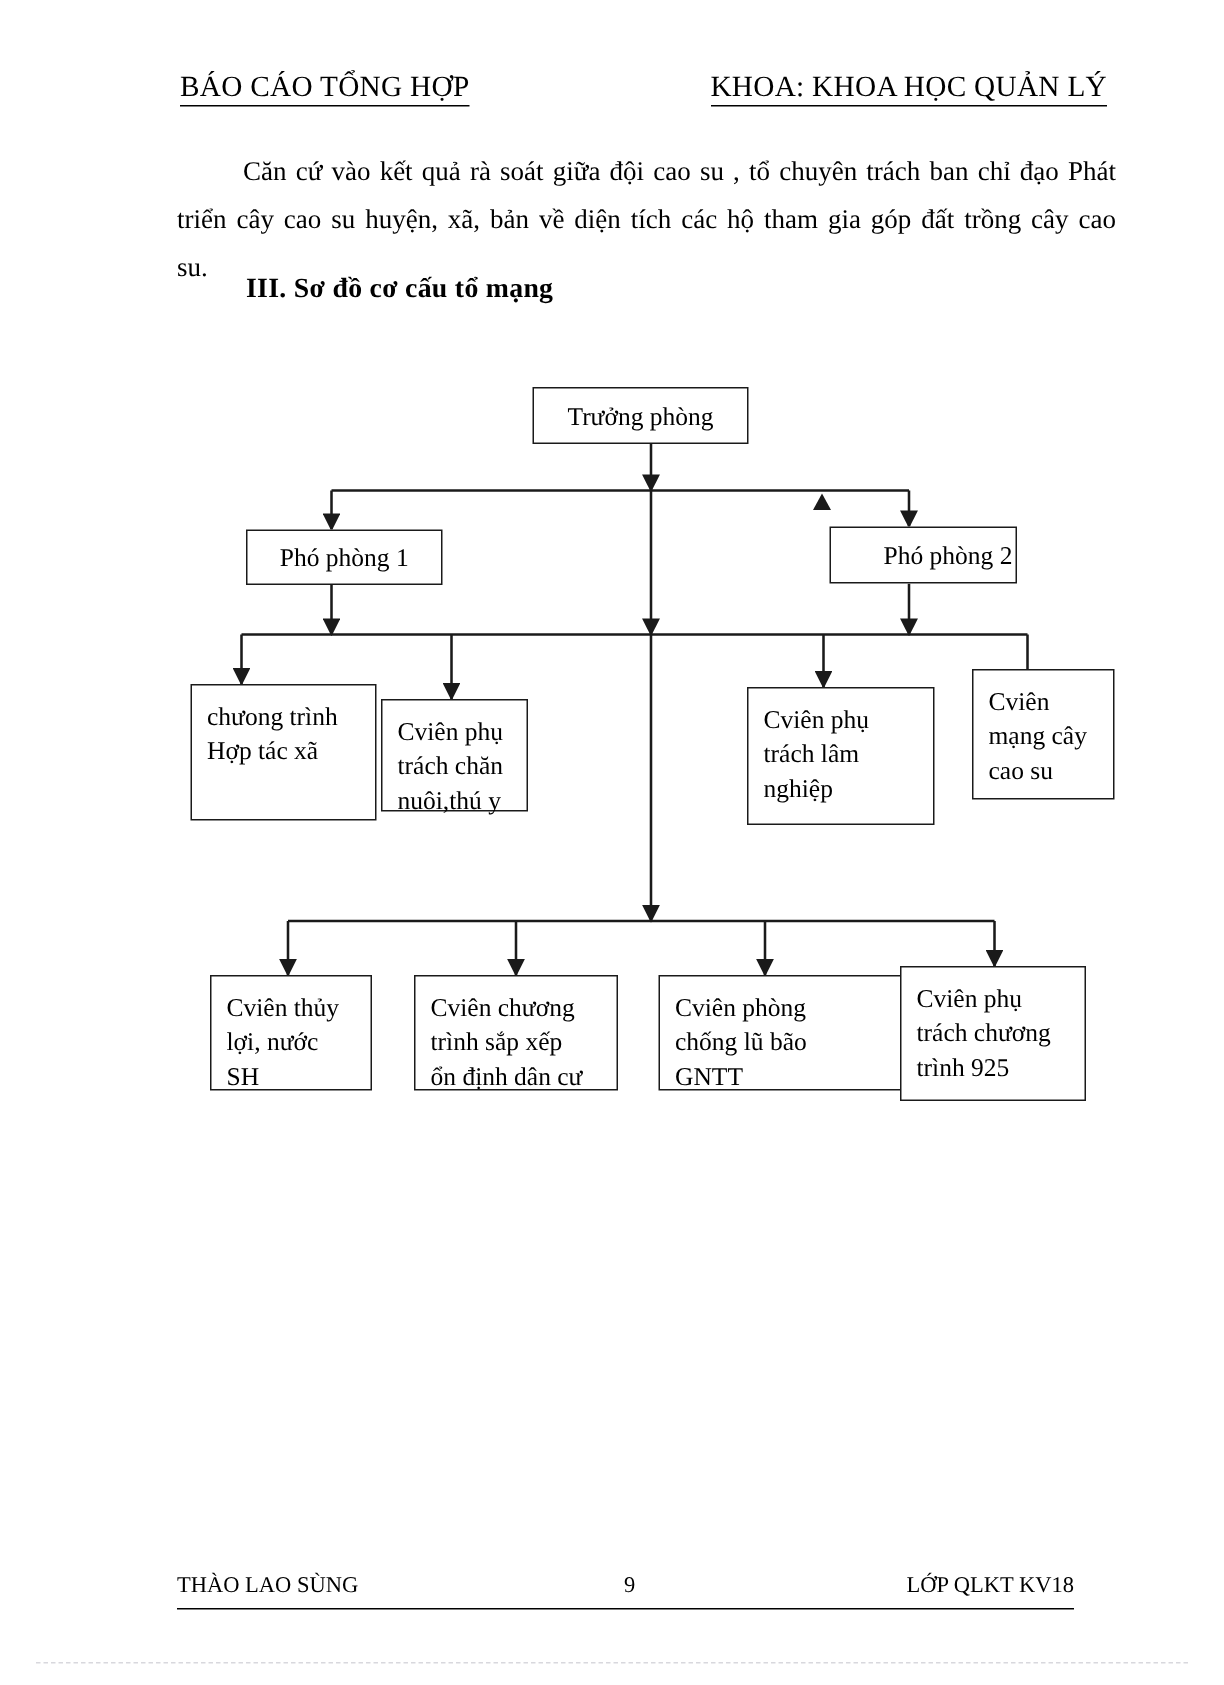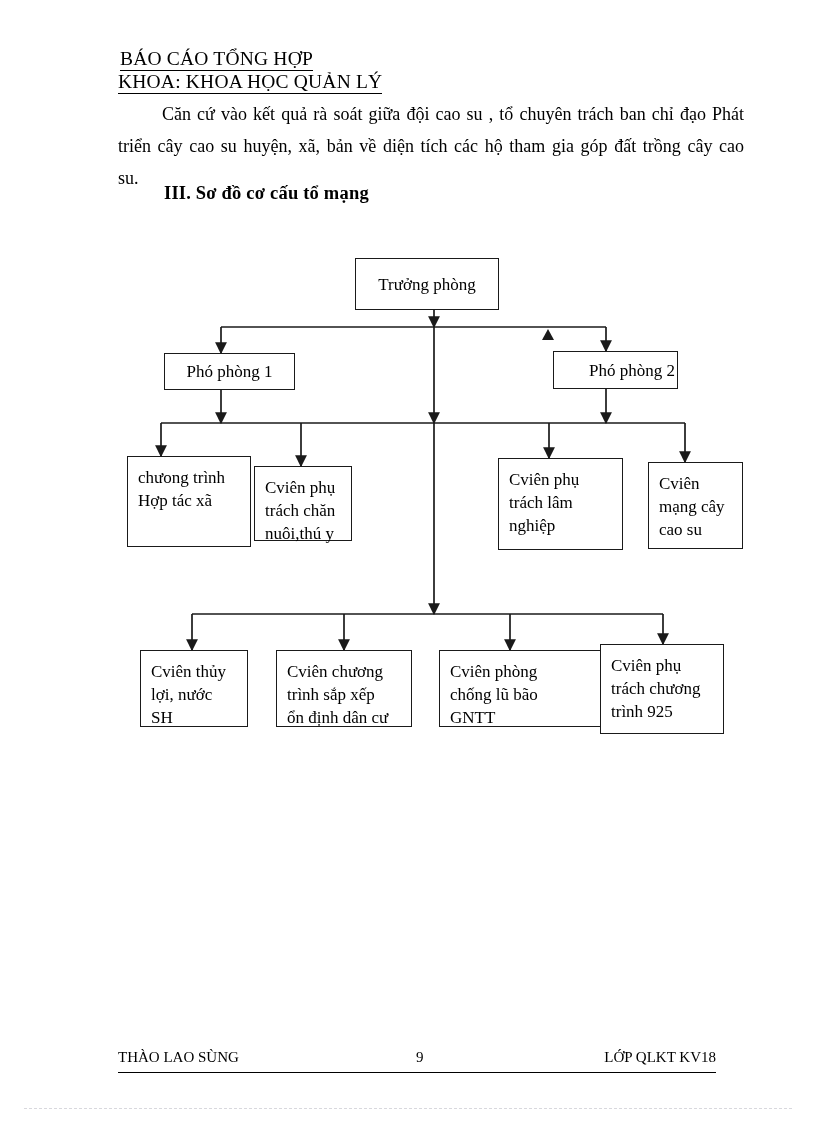--- a/index.html
+++ b/index.html
@@ -23,21 +23,20 @@
   
   #header {
     position: absolute;
     left: 118px;
     top: 48px;
     width: 620px;
     height: 26px;
     display: flex;
     justify-content: space-between;
     align-items: flex-start;
-    flex-direction: column;
   }
   #header .hd {
     font-size: 19.5px;
     letter-spacing: 0.2px;
     white-space: nowrap;
     border-bottom: 1.6px solid #000;
     padding-bottom: 1px;
     line-height: 21px;
   }
   #header .hd-left { margin-left: 2px; }
@@ -178,21 +177,21 @@
 
         <line x1="192" y1="614" x2="192" y2="650" marker-end="url(#ah)"></line>
         <line x1="344" y1="614" x2="344" y2="650" marker-end="url(#ah)"></line>
         <line x1="510" y1="614" x2="510" y2="650" marker-end="url(#ah)"></line>
         <line x1="663" y1="614" x2="663" y2="644" marker-end="url(#ah)"></line>
       </g>
 
       <path d="M 548 329 L 554 340 L 542 340 z" fill="#1a1a1a"></path>
     </svg>
 
-    <div class="node center-one-line" style="left:355px; top:258px; width:144px; height:52px;">
+    <div class="node center-one-line" style="left:355px; top:258px; width:144px; height:38px;">
       <span class="nl">Trưởng phòng</span>
     </div>
 
     <div class="node center-one-line" style="left:164px; top:353px; width:131px; height:37px;">
       <span class="nl">Phó phòng 1</span>
     </div>
 
     <div class="node center-one-line" style="left:553px; top:351px; width:125px; height:38px;padding-left:33px;">
       <span class="nl">Phó phòng 2</span>
     </div>
@@ -207,21 +206,21 @@
 trách chăn
 nuôi,thú y</span>
     </div>
 
     <div class="node multi" style="left:498px; top:458px; width:125px; height:92px;">
       <span class="nl">Cviên phụ
 trách lâm
 nghiệp</span>
     </div>
 
-    <div class="node multi" style="left:648px; top:462px; width:95px; height:87px;">
+    <div class="node multi" style="left:648px; top:446px; width:95px; height:87px;">
       <span class="nl">Cviên
 mạng cây
 cao su</span>
     </div>
 
     <div class="node multi" style="left:140px; top:650px; width:108px; height:77px;">
       <span class="nl">Cviên thủy
 lợi, nước
 SH</span>
     </div>

